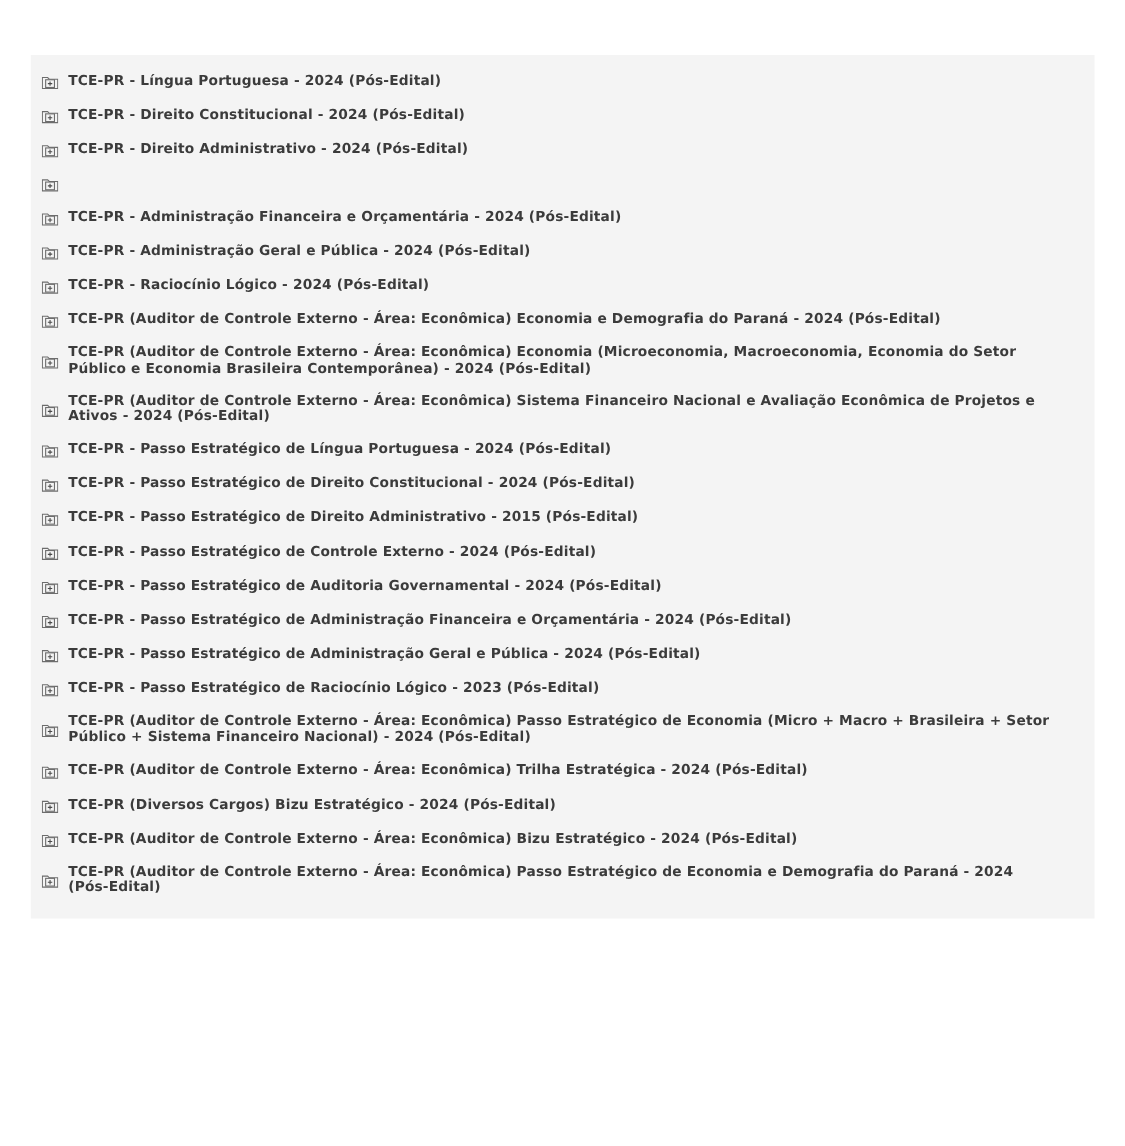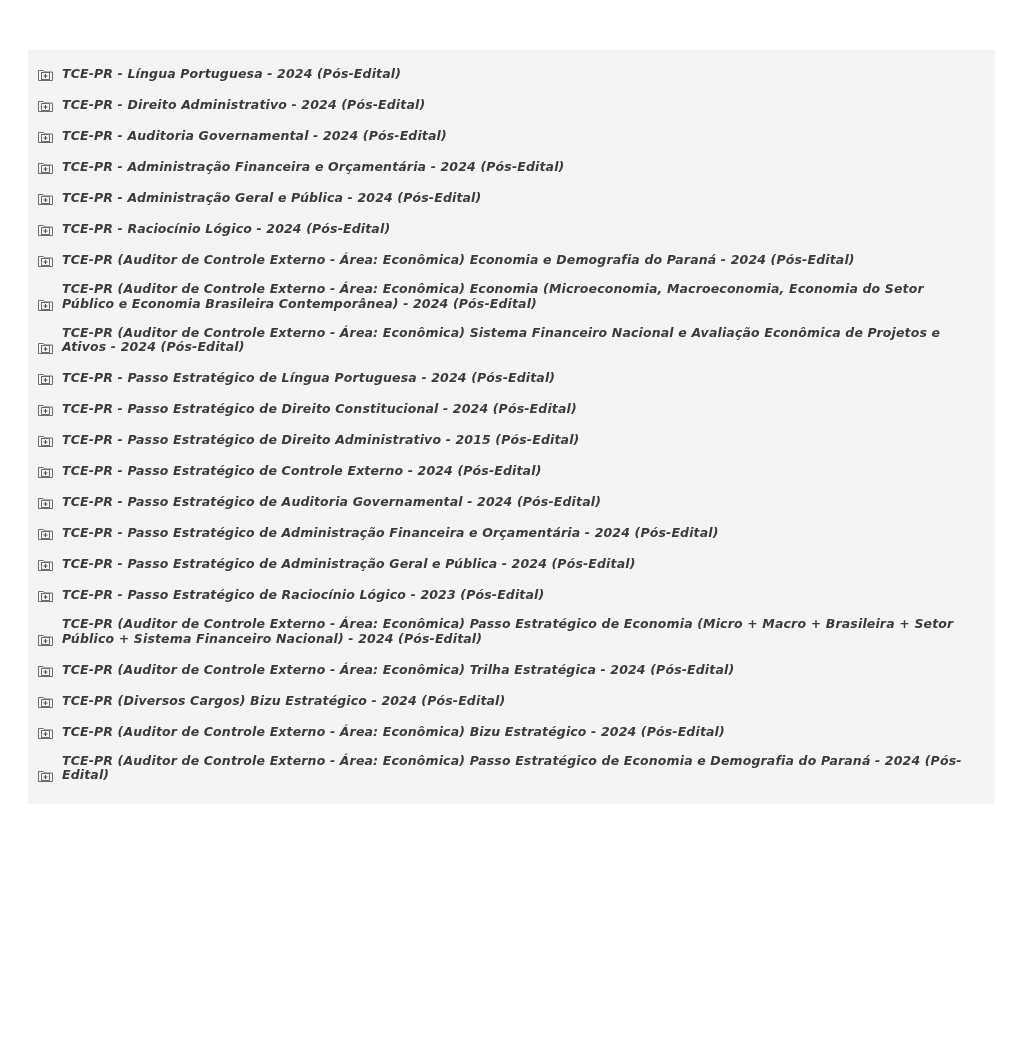--- a/index.html
+++ b/index.html
@@ -26,24 +26,23 @@
     padding: 0;
     box-sizing: border-box;
   }
   .course-list {
     list-style: none;
     margin: 0;
     padding: 8px 0 14px 0;
   }
   .course-item {
     display: flex;
-    align-items: flex-end;
+    align-items: center;
     padding: 7px 16px 7px 10px;
     box-sizing: border-box;
-    font-style: italic;
   }
   .expand-icon {
     flex: 0 0 auto;
     width: 15px;
     height: 15px;
     margin-top: 2px;
     margin-right: 9px;
     position: relative;
   }
   .expand-icon svg { display: block; }
@@ -75,32 +74,42 @@
         </li>
         <li class="course-item">
           <span class="expand-icon">
             <svg width="15" height="15" viewBox="0 0 15 15" aria-hidden="true">
               <path d="M0.5 3.5 L0.5 13.5 L14.5 13.5 L14.5 5.0 L6.8 5.0 L5.3 3.5 Z" fill="none" stroke="#6d6d6d" stroke-width="1"></path>
               <rect x="3.5" y="5.5" width="8" height="7" fill="#f4f4f4" stroke="#6d6d6d" stroke-width="1"></rect>
               <line x1="7.5" y1="7.0" x2="7.5" y2="11.0" stroke="#4a4a4a" stroke-width="1"></line>
               <line x1="5.5" y1="9.0" x2="9.5" y2="9.0" stroke="#4a4a4a" stroke-width="1"></line>
             </svg>
           </span>
+          <span class="course-label">TCE-PR - Direito Constitucional - 2024 (Pós-Edital)</span>
+        </li>
+        <li class="course-item">
+          <span class="expand-icon">
+            <svg width="15" height="15" viewBox="0 0 15 15" aria-hidden="true">
+              <path d="M0.5 3.5 L0.5 13.5 L14.5 13.5 L14.5 5.0 L6.8 5.0 L5.3 3.5 Z" fill="none" stroke="#6d6d6d" stroke-width="1"></path>
+              <rect x="3.5" y="5.5" width="8" height="7" fill="#f4f4f4" stroke="#6d6d6d" stroke-width="1"></rect>
+              <line x1="7.5" y1="7.0" x2="7.5" y2="11.0" stroke="#4a4a4a" stroke-width="1"></line>
+              <line x1="5.5" y1="9.0" x2="9.5" y2="9.0" stroke="#4a4a4a" stroke-width="1"></line>
+            </svg>
+          </span>
           <span class="course-label">TCE-PR - Direito Administrativo - 2024 (Pós-Edital)</span>
         </li>
         <li class="course-item">
           <span class="expand-icon">
             <svg width="15" height="15" viewBox="0 0 15 15" aria-hidden="true">
               <path d="M0.5 3.5 L0.5 13.5 L14.5 13.5 L14.5 5.0 L6.8 5.0 L5.3 3.5 Z" fill="none" stroke="#6d6d6d" stroke-width="1"></path>
               <rect x="3.5" y="5.5" width="8" height="7" fill="#f4f4f4" stroke="#6d6d6d" stroke-width="1"></rect>
               <line x1="7.5" y1="7.0" x2="7.5" y2="11.0" stroke="#4a4a4a" stroke-width="1"></line>
               <line x1="5.5" y1="9.0" x2="9.5" y2="9.0" stroke="#4a4a4a" stroke-width="1"></line>
             </svg>
           </span>
-          <span class="course-label">TCE-PR - Auditoria Governamental - 2024 (Pós-Edital)</span>
         </li>
         <li class="course-item">
           <span class="expand-icon">
             <svg width="15" height="15" viewBox="0 0 15 15" aria-hidden="true">
               <path d="M0.5 3.5 L0.5 13.5 L14.5 13.5 L14.5 5.0 L6.8 5.0 L5.3 3.5 Z" fill="none" stroke="#6d6d6d" stroke-width="1"></path>
               <rect x="3.5" y="5.5" width="8" height="7" fill="#f4f4f4" stroke="#6d6d6d" stroke-width="1"></rect>
               <line x1="7.5" y1="7.0" x2="7.5" y2="11.0" stroke="#4a4a4a" stroke-width="1"></line>
               <line x1="5.5" y1="9.0" x2="9.5" y2="9.0" stroke="#4a4a4a" stroke-width="1"></line>
             </svg>
           </span>

